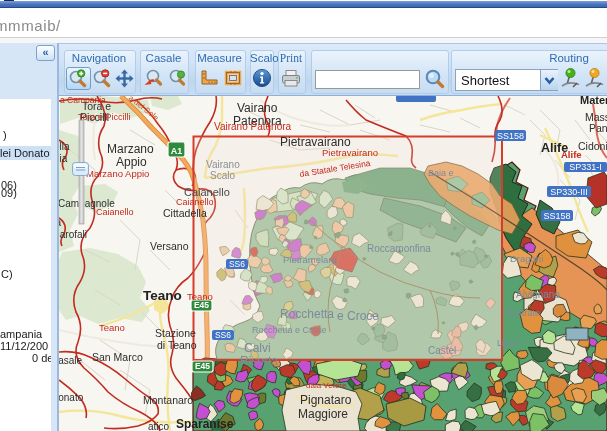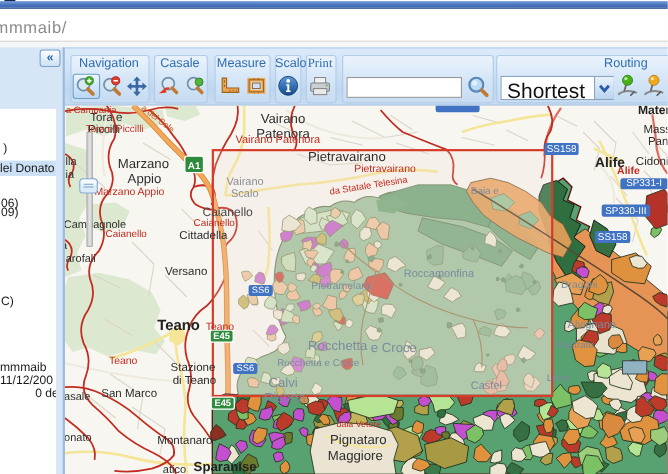--- a/index.html
+++ b/index.html
@@ -19,21 +19,21 @@
 <div class="abs" style="left:0;top:99px;width:51px;height:332px;background:#ffffff;"></div>
 <div class="abs" style="left:57px;top:43px;width:2px;height:388px;background:#9ab9dd;"></div>
 <div class="abs" style="left:36px;top:45px;width:17px;height:14px;border:1px solid #7aa2cf;border-radius:3px;background:linear-gradient(#fefefe,#cde1f4);color:#2a63a8;font-weight:bold;font-size:11px;line-height:13px;text-align:center;">«</div>
 <div class="abs" style="left:0;top:146px;width:51px;height:14px;background:#cde1f6;"></div>
 <div class="abs" style="left:0;top:99px;width:51px;height:332px;overflow:hidden;font-size:11px;color:#1a1a1a;">
   <div class="abs" style="left:3px;top:30px;">)</div>
   <div class="abs" style="left:0;top:48px;white-space:nowrap;">lei Donato (C</div>
   <div class="abs" style="left:1px;top:80px;">06)</div>
   <div class="abs" style="left:1px;top:88px;">09)</div>
   <div class="abs" style="left:1px;top:169px;">C)</div>
-  <div class="abs" style="left:0;top:229px;white-space:nowrap;">mmmaib</div>
+  <div class="abs" style="left:0;top:229px;white-space:nowrap;">ampania</div>
   <div class="abs" style="left:0;top:241px;white-space:nowrap;text-align:right;">11/12/200</div>
   <div class="abs" style="left:0;top:253px;white-space:nowrap;margin-left:32px;">0 del 11/12</div>
 </div>
 
 <div class="abs" style="left:59px;top:43px;width:548px;height:52px;overflow:hidden;background:linear-gradient(#dcebfb 0%,#cfe2f6 40%,#bed6ee 75%,#c8ddf2 100%);border-bottom:1px solid #8fb0d6;">
   <div class="abs" style="left:0;top:0;width:548px;height:1px;background:#a9c6e6;"></div>
 
   <div class="abs tg" style="left:5px;top:7px;width:70px;height:42px;"></div>
   <div class="abs tt" style="left:5px;top:9px;width:70px;">Navigation</div>
   <div class="abs tg" style="left:81px;top:7px;width:47px;height:42px;"></div>
@@ -131,21 +131,21 @@
     <path d="M2,19 Q9,13.5 19,17.5" fill="none" stroke="#888" stroke-width="1.8"></path>
     <path d="M13,20 L17,16" stroke="#555" stroke-width="1.4"></path>
     <line x1="10" y1="7" x2="7.5" y2="16" stroke="#666" stroke-width="1.6"></line>
     <circle cx="10.5" cy="6" r="4.6" fill="#f0a822" stroke="#b37712" stroke-width="0.7"></circle>
     <circle cx="9" cy="4.5" r="1.5" fill="#ffe2a0"></circle>
   </svg>
 
   <div class="abs" style="left:256px;top:27px;width:103px;height:17px;background:#fff;border:1px solid #999;"></div>
 
   <div class="abs" style="left:396px;top:26px;width:101px;height:20px;border:1px solid #8aa4c0;background:#fff;">
-    <div class="abs" style="left:5px;top:3px;font-size:19px;color:#111;">Shortest</div>
+    <div class="abs" style="left:5px;top:3px;font-size:13px;color:#111;">Shortest</div>
     <div class="abs" style="left:84px;top:0;width:17px;height:20px;background:linear-gradient(#e8f2fc,#b9d4ee);border-left:1px solid #8aa4c0;">
       <svg width="17" height="20">
           <path d="M4.5,8 L8.5,12.5 L12.5,8" fill="none" stroke="#2a5ca8" stroke-width="2.6"></path>
         </svg>
     </div>
   </div>
 </div>
 <style>
  .tg{border:1px solid #b3cde9;border-radius:3px;background:linear-gradient(#eaf3fc,#d3e5f7 55%,#c7dcf2);}
  .tt{color:#2f6cb3;font-size:11.5px;text-align:center;}

